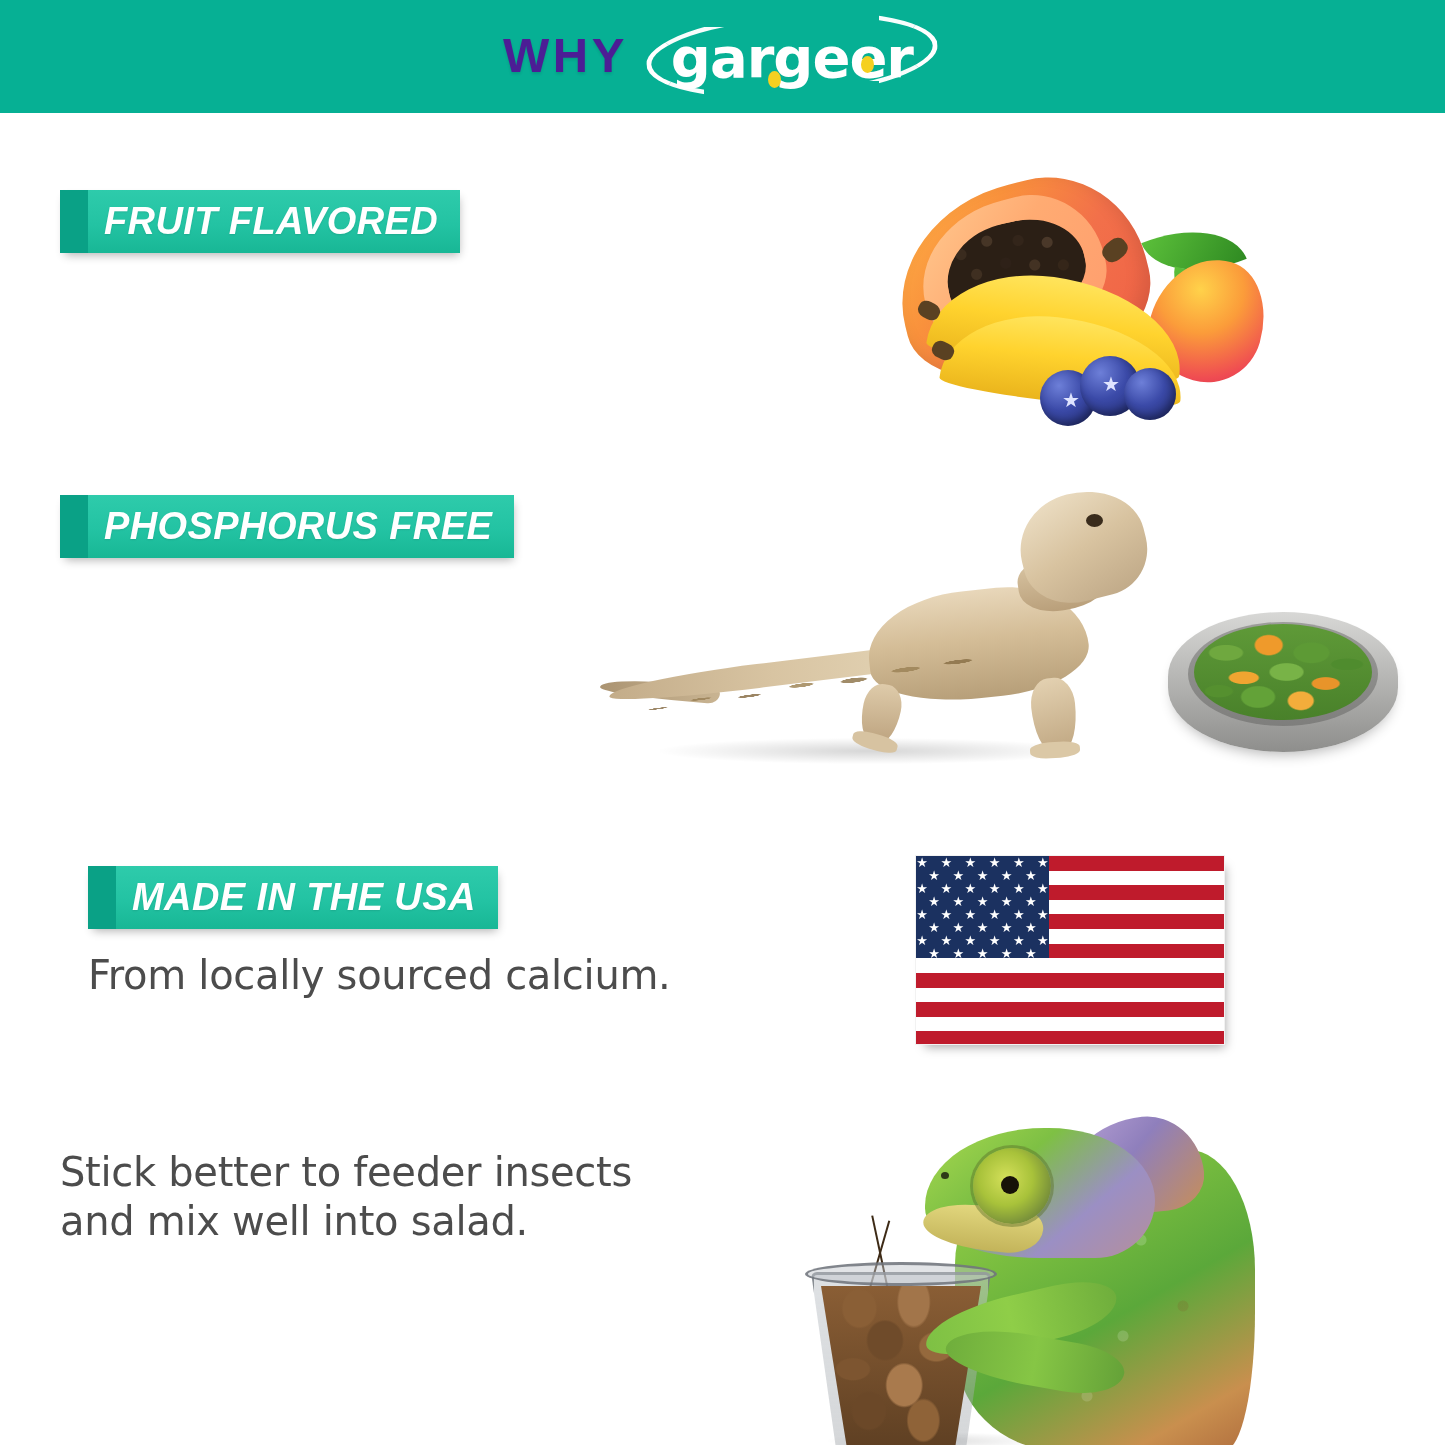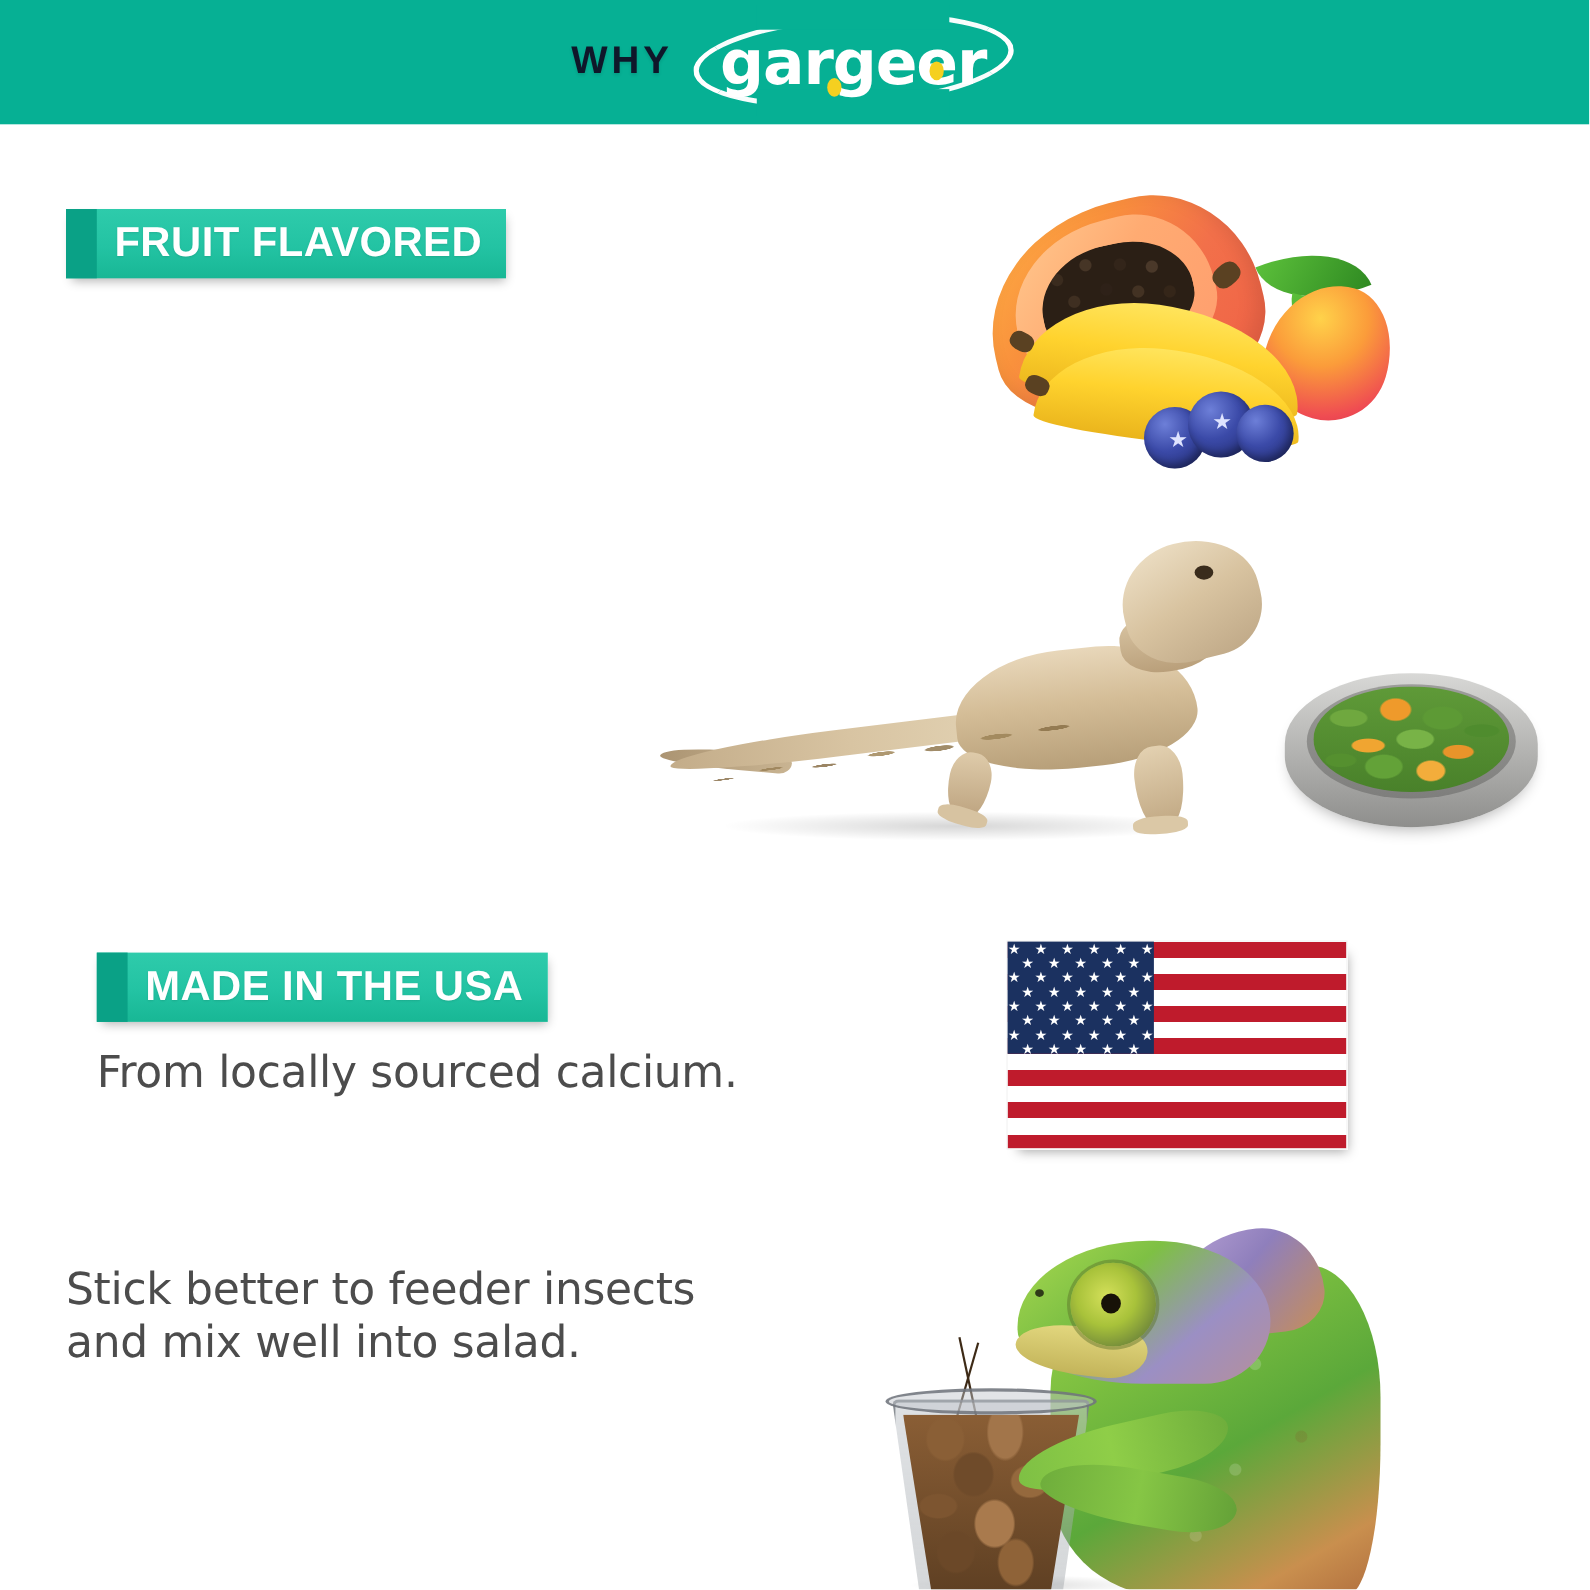--- a/index.html
+++ b/index.html
@@ -14,22 +14,22 @@
 
   
   .header{
     position:absolute;left:0;top:0;width:1445px;height:113px;
     background:#06b094;
     display:flex;align-items:center;justify-content:center;
     overflow:hidden;
   }
   .header-inner{display:flex;align-items:center;justify-content:center;gap:14px;transform:translateY(-2px);}
   .hdr-word{
-    color:#0f172a;
-    font-size:35px;font-weight:bold;letter-spacing:3.5px;
+    color:#4c1d95;
+    font-size:49px;font-weight:bold;letter-spacing:3.5px;
     font-family:"Liberation Sans", sans-serif;
     text-shadow:0 2px 3px rgba(0,0,0,0.12);
   }
   .logo-wrap{position:relative;width:300px;height:92px;display:flex;align-items:center;justify-content:center;}
   .logo-ellipse{
     position:absolute;left:4px;top:4px;width:292px;height:84px;
     border:5px solid #ffffff;border-radius:50%;
     transform:rotate(-4deg);
     box-sizing:border-box;
     border-top-color:rgba(255,255,255,0.97);
@@ -69,20 +69,21 @@
     padding-left:44px;padding-right:22px;
     box-sizing:border-box;
   }
   .banner-title{
     color:#ffffff;
     font-size:38px;font-weight:bold;
     letter-spacing:0.4px;
     font-family:"Liberation Sans", sans-serif;
     white-space:nowrap;
     text-shadow:0 1px 2px rgba(0,0,0,0.10);
+    font-style:italic;
   }
   .feature-desc{
     margin-top:22px;
     color:#4c4c4c;
     font-size:40px;
     line-height:1.22;
     font-family:"DejaVu Sans", sans-serif;
     font-weight:400;
     white-space:pre-line;
     letter-spacing:-0.3px;
@@ -424,20 +425,26 @@
     <span class="banana-tip bt2"></span>
     <span class="banana-tip bt3"></span>
     <span class="blueberry bb1"></span>
     <span class="blueberry bb2"></span>
     <span class="blueberry bb3"></span>
     <span class="bb-star bbs1">★</span>
     <span class="bb-star bbs2">★</span>
   </div>
 
   <div class="feature" style="top:495px;left:60px;">
+    <div class="banner">
+      <span class="banner-tab"></span>
+      <div class="banner-body">
+        <span class="banner-title">PHOSPHORUS FREE</span>
+      </div>
+    </div>
   </div>
 
   <div class="art dragon-wrap">
     <span class="dragon-shadow"></span>
     <span class="dragon-tail2"></span>
     <span class="dragon-tail"></span>
     <span class="dragon-body"></span>
     <span class="dragon-spots"></span>
     <span class="leg-a"></span>
     <span class="leg-b"></span>

